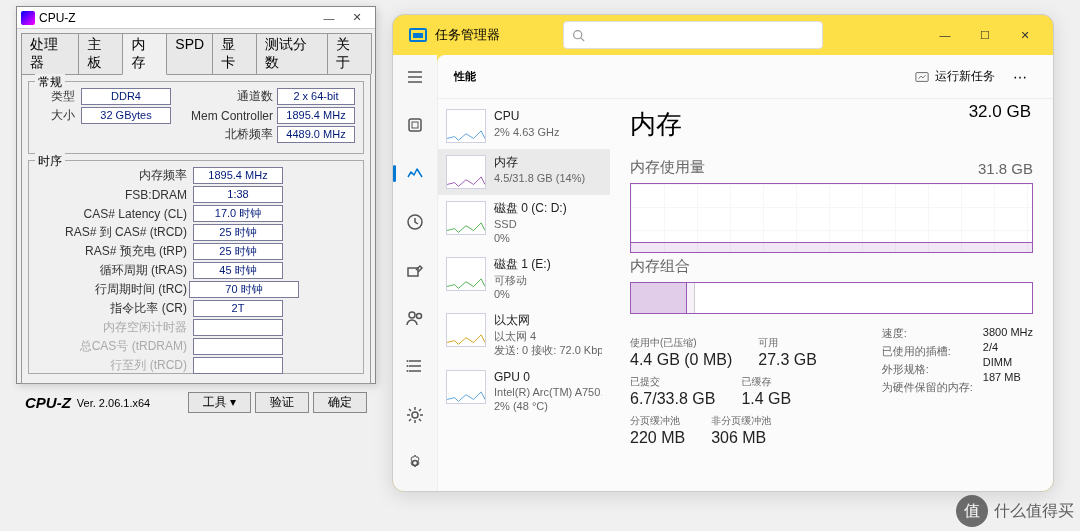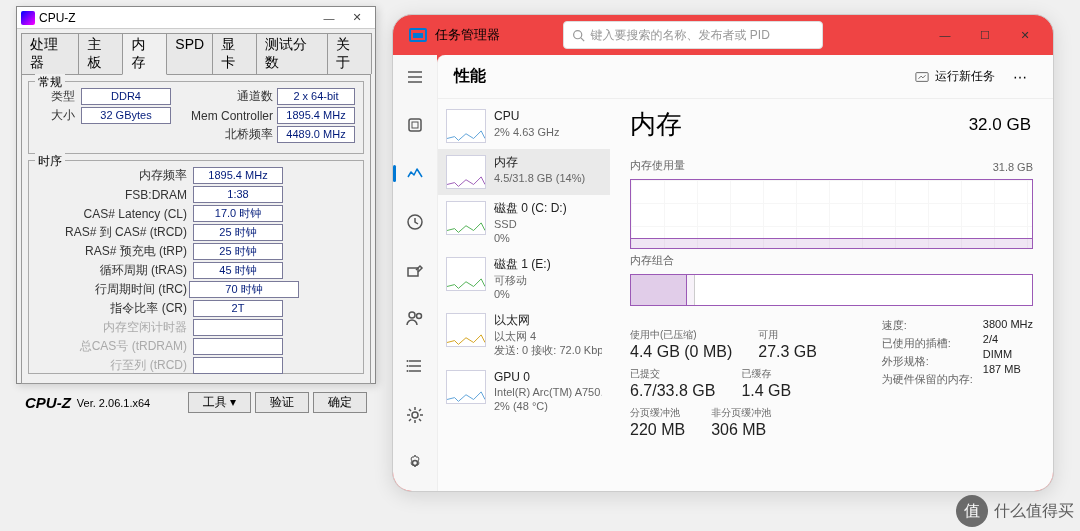--- a/index.html
+++ b/index.html
@@ -21,58 +21,58 @@
 .flabel { text-align: right; font-size: 12px; color: #333; }
 .fval { border: 1px solid #7a7a9a; background: #fff; height: 17px; text-align: center; font-size: 11px; color: #001a7a; padding: 0 2px; overflow: hidden; line-height: 15px;}
 .fval.gray { color: #999; }
 .cpuz-footer { display: flex; align-items: center; padding: 4px 8px; font-size: 12px; }
 .cpuz-footer .logo { font-weight: bold; font-style: italic; font-size: 15px; }
 .cpuz-footer .ver { font-size: 11px; margin-left: 6px; }
 .cpuz-footer .spacer { flex: 1; }
 .cpuz-footer button { font-size: 12px; padding: 1px 14px; margin-left: 4px; background: #e8e8e8; border: 1px solid #888; }
 
 
-.tm { position: absolute; left: 392px; top: 14px; width: 662px; height: 478px; background: #ef4444; border: 1px solid #ccc; border-radius: 20px; box-shadow: 0 4px 20px rgba(0,0,0,0.12); display: flex; flex-direction: column; overflow: hidden; }
+.tm { position: absolute; left: 392px; top: 14px; width: 662px; height: 478px; background: #fde047; border: 1px solid #ccc; border-radius: 12px; box-shadow: 0 4px 20px rgba(0,0,0,0.12); display: flex; flex-direction: column; overflow: hidden; }
 .tm-titlebar { height: 40px; display: flex; align-items: center; padding: 0 8px; }
 .tm-titlebar .tmicon { width: 18px; height: 14px; border: 2px solid #0078d4; border-radius: 2px; margin: 0 8px; position: relative; }
 .tm-titlebar .tmicon::after { content:""; position:absolute; left:2px; right:2px; bottom:2px; height:5px; background:#0078d4; }
 .tm-titlebar .title { font-size: 13px; }
 .tm-titlebar .search { flex: 0 0 260px; margin-left: auto; margin-right: 40px; background: #fff; border: 1px solid #ddd; border-radius: 4px; height: 28px; display: flex; align-items: center; padding: 0 8px; color: #999; font-size: 12px; }
 .tm-titlebar .search svg { margin-right: 6px; }
 .tm-titlebar .winbtns { display: flex; margin-left: auto; }
 .tm-titlebar .winbtn { width: 40px; height: 32px; display: flex; align-items: center; justify-content: center; font-size: 11px; color: #333; }
 .tm-main { flex: 1; display: flex; overflow: hidden; }
 .tm-nav { width: 44px; background: #f7f7f7; display: flex; flex-direction: column; align-items: center; padding-top: 6px; gap: 16px; }
 .tm-nav .navitem { width: 36px; height: 36px; display: flex; align-items: center; justify-content: center; color: #555; border-radius: 4px; position: relative;}
 .tm-nav .navitem.active::before { content:""; position:absolute; left:-4px; top:8px; bottom:8px; width:3px; background:#0078d4; border-radius:2px;}
 .tm-nav .navitem.active { color: #0078d4; }
 .tm-nav .bottom { margin-top: auto; margin-bottom: 12px; }
 
 .tm-content { flex: 1; background: #fbfbfb; border-radius: 8px 0 0 0; margin: 0; display: flex; flex-direction: column; overflow: hidden; border-left:1px solid #eee;}
 .tm-header { height: 44px; display: flex; align-items: center; padding: 0 16px; border-bottom: 1px solid #eee; }
-.tm-header .htitle { font-size: 16px; font-weight: 600; }
+.tm-header .htitle { font-size: 11px; font-weight: 600; }
 .tm-header .spacer { flex: 1; }
 .tm-header .runtask { font-size: 12px; display: flex; align-items: center; gap: 6px; padding: 4px 8px; border-radius: 4px; }
 .tm-header .dots { padding: 0 10px; font-size: 14px; }
 
 .tm-panels { flex: 1; display: flex; overflow: hidden; }
 .tm-sidebar { width: 172px; overflow-y: auto; padding: 4px 0; }
 .perfitem { display: flex; padding: 6px 8px; gap: 8px; cursor: default; }
 .perfitem.active { background: #eaeaea; }
 .perfitem .thumb { width: 40px; height: 34px; border: 1px solid #d0d0e0; background: #fff; position: relative; overflow:hidden; flex-shrink:0;}
 .perfitem .thumb .sparkline { position:absolute; inset:0; }
 .perfitem .meta { font-size: 11px; line-height: 1.3; overflow:hidden;}
 .perfitem .meta .name { font-size: 12px; color: #222; white-space: nowrap;}
 .perfitem .meta .sub { color: #666; white-space: nowrap;}
 
 .tm-detail { flex: 1; padding: 8px 20px; position: relative; overflow:hidden;}
 .tm-detail .bigtitle { font-size: 26px; font-weight: 400; }
-.tm-detail .topright { position: absolute; right: 22px; top: 16px; text-align: right; }
+.tm-detail .topright { position: absolute; right: 22px; top: 3px; text-align: right; }
 .tm-detail .topright .big { font-size: 17px; }
-.tm-detail .smalllabel { font-size: 11px; color: #666; margin-top: 6px; }
+.tm-detail .smalllabel { font-size: 15px; color: #666; margin-top: 6px; }
 
 .memchart { height: 70px; border: 1px solid #9b59b6; margin-top: 6px; position: relative; background: #fff; }
 .memchart .fill { position: absolute; left: 0; bottom: 0; right: 0; height: 10px; background: rgba(155,89,182,0.15); border-top:1px solid #9b59b6;}
 .memchart::before { content:""; position:absolute; inset:0; background-image: linear-gradient(to right, #eee 1px, transparent 1px), linear-gradient(to bottom, #eee 1px, transparent 1px); background-size: 33px 23px; opacity:0.5;}
 .chartfooter { display: flex; justify-content: space-between; font-size: 11px; color: #666; }
 
 .compbar { height: 32px; border: 1px solid #9b59b6; margin-top: 6px; display: flex; background:#fff;}
 .compbar div { height: 100%; }
 .compbar .used { background: rgba(155,89,182,0.3); border-right: 1px solid #9b59b6; }
 .compbar .mod  { background: rgba(155,89,182,0.08); border-right: 1px solid #ccc; }
@@ -201,21 +201,20 @@
 
 <div class="tm">
   <div class="tm-titlebar">
     <div class="tmicon"></div>
     <span class="title">任务管理器</span>
     <div class="search">
       <svg width="13" height="13" viewBox="0 0 16 16">
           <circle cx="7" cy="7" r="5" stroke="#999" fill="none" stroke-width="1.5"></circle>
           <line x1="11" y1="11" x2="15" y2="15" stroke="#999" stroke-width="1.5"></line>
         </svg>
-      <span>键入要搜索的名称、发布者或 PID</span>
     </div>
     <div class="winbtns">
       <div class="winbtn">—</div>
       <div class="winbtn">☐</div>
       <div class="winbtn">✕</div>
     </div>
   </div>
   <div class="tm-main">
     <div class="tm-nav">
       <div class="navitem">

